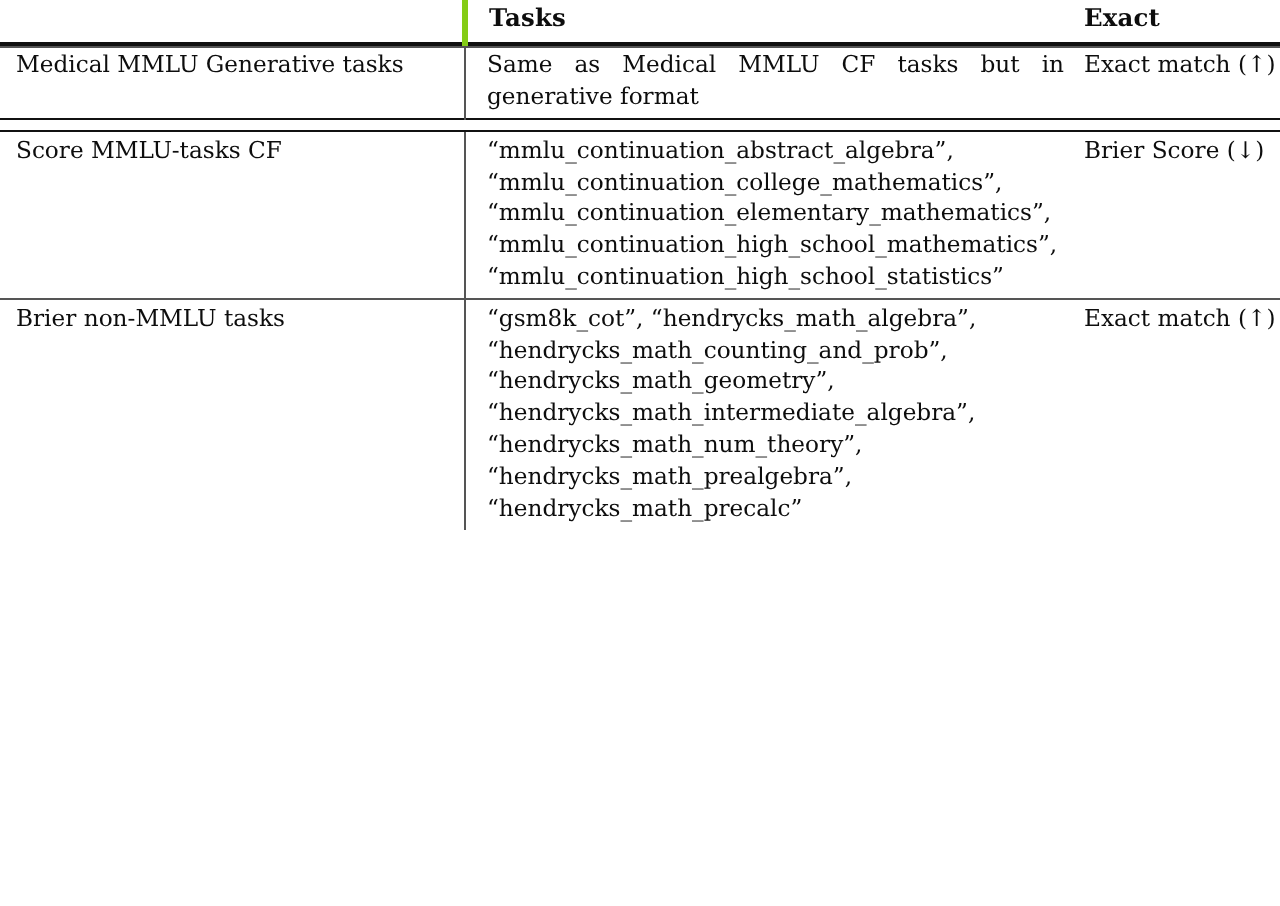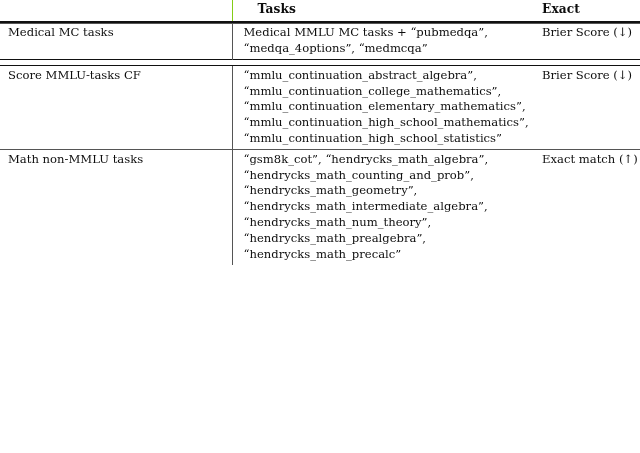--- a/index.html
+++ b/index.html
@@ -48,22 +48,22 @@
     font-weight: bold;
     text-align: left;
     vertical-align: top;
     padding: 2px 6px 3px 8px;
     border-bottom: 1.1px solid #111;
     font-size: 12.2px;
     letter-spacing: 0.1px;
   }
   thead th.h-category { border-bottom: 1.1px solid #111; }
   thead th.h-tasks {
-    border-left: 1px solid #84cc16;
-    padding-left: 25px;
+    border-left: 3px solid #84cc16;
+    padding-left: 11px;
   }
   thead th.h-metric {
     padding-left: 6px;
   }
 
   tbody td {
     vertical-align: top;
     padding: 1.5px 6px 2.5px 8px;
     border-top: 1px solid #555;
   }
@@ -121,45 +121,44 @@
     <thead>
       <tr>
         <th class="h-category"></th>
         <th class="h-tasks">Tasks</th>
         <th class="h-metric">Exact</th>
       </tr>
     </thead>
 
     <tbody id="body-medical">
         <tr>
-          <td class="c-category">Medical MC tasks</td>
-          <td class="c-tasks nowrap-lines">Medical MMLU MC tasks + “pubmedqa”,
-“medqa_4options”, “medmcqa”</td>
-          <td class="c-metric">Brier Score (↓)</td>
+          <td class="c-category">Medical MMLU Generative tasks</td>
+          <td class="c-tasks nowrap-lines justify">Same as Medical MMLU CF tasks but in generative format</td>
+          <td class="c-metric justify-metric">Exact match (↑)</td>
         </tr>
       </tbody>
 
     <tbody>
       <tr class="section-divider">
         <td colspan="3"></td>
       </tr>
     </tbody>
 
     <tbody id="body-math">
         <tr class="first-body">
           <td class="c-category">Score MMLU-tasks CF</td>
           <td class="c-tasks nowrap-lines">“mmlu_continuation_abstract_algebra”,
 “mmlu_continuation_college_mathematics”,
 “mmlu_continuation_elementary_mathematics”,
 “mmlu_continuation_high_school_mathematics”,
 “mmlu_continuation_high_school_statistics”</td>
           <td class="c-metric">Brier Score (↓)</td>
         </tr>
         <tr>
-          <td class="c-category">Math non-MMLU tasks</td>
+          <td class="c-category">Brier non-MMLU tasks</td>
           <td class="c-tasks nowrap-lines">“gsm8k_cot”, “hendrycks_math_algebra”,
 “hendrycks_math_counting_and_prob”,
 “hendrycks_math_geometry”,
 “hendrycks_math_intermediate_algebra”,
 “hendrycks_math_num_theory”,
 “hendrycks_math_prealgebra”,
 “hendrycks_math_precalc”</td>
           <td class="c-metric justify-metric">Exact match (↑)</td>
         </tr>
       </tbody>

